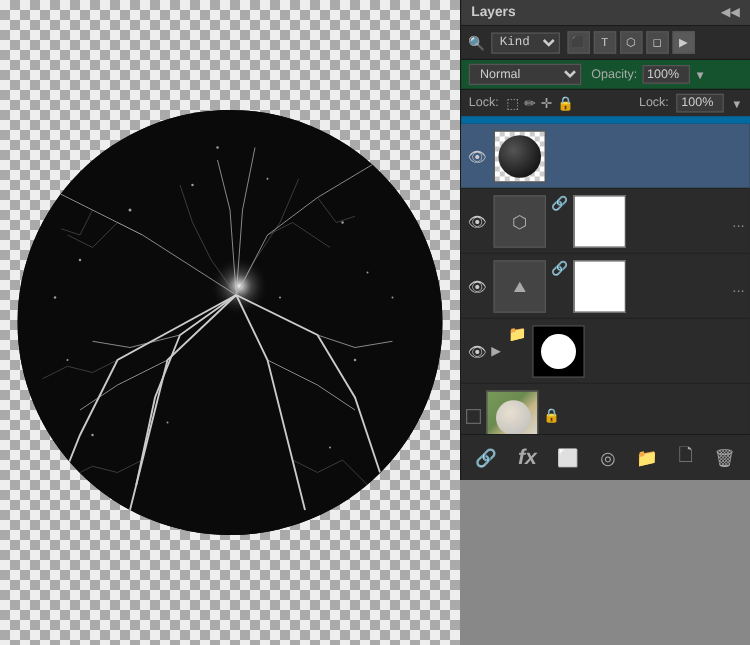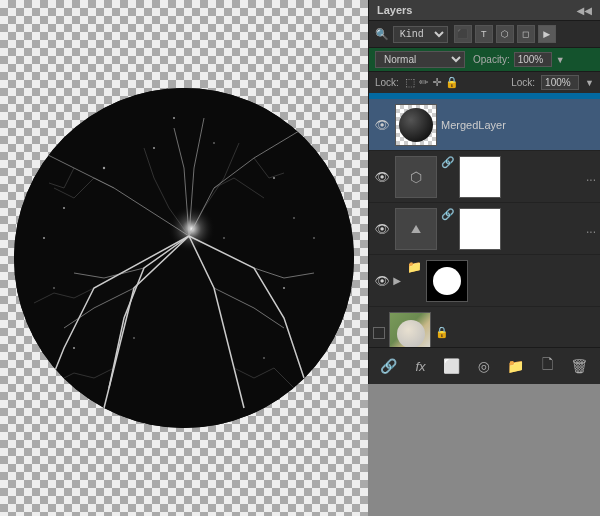--- a/index.html
+++ b/index.html
@@ -461,21 +461,20 @@
 
   <div class="layers-list">
 
     <div class="layer-row selected">
       <span class="eye-icon">👁</span>
       <div class="layer-thumb-area">
         <div class="layer-thumb-checker">
           <div class="thumb-ball"></div>
         </div>
       </div>
-      <span class="layer-name">MergedLayer</span>
     </div>
 
     <div class="layer-row">
       <span class="eye-icon">👁</span>
       <div class="layer-thumb-area">
         <div class="layer-thumb" style="background:#444;display:flex;align-items:center;justify-content:center;">
           <span style="font-size:14px;color:#aaa;">⬡</span>
         </div>
         <span class="layer-link-icon">🔗</span>
         <div class="layer-thumb layer-thumb-white"></div>
@@ -513,21 +512,21 @@
           <div class="bg-ball-shape"></div>
         </div>
       </div>
       <span class="layer-lock">🔒</span>
     </div>
 
   </div>
 
   <div class="panel-toolbar">
     <button class="toolbar-btn" title="Link Layers">🔗</button>
-    <button class="toolbar-btn" title="Add Layer Style" style="font-style:italic;font-weight:normal;font-size:13px;">fx</button>
+    <button class="toolbar-btn" title="Add Layer Style" style="font-style:italic;font-weight:bold;font-size:17px;">fx</button>
     <button class="toolbar-btn" title="Add Layer Mask">⬜</button>
     <button class="toolbar-btn" title="New Fill or Adjustment Layer">◎</button>
     <button class="toolbar-btn" title="New Group">📁</button>
     <button class="toolbar-btn" title="New Layer">🗋</button>
     <button class="toolbar-btn" title="Delete Layer">🗑</button>
   </div>
 
 </div>
 
 </body></html>

